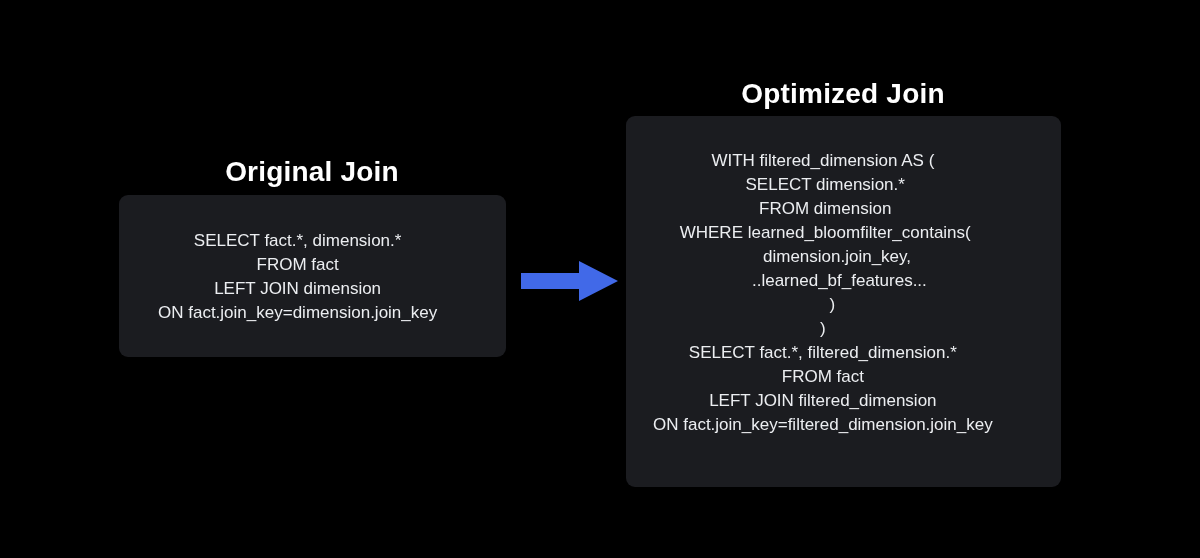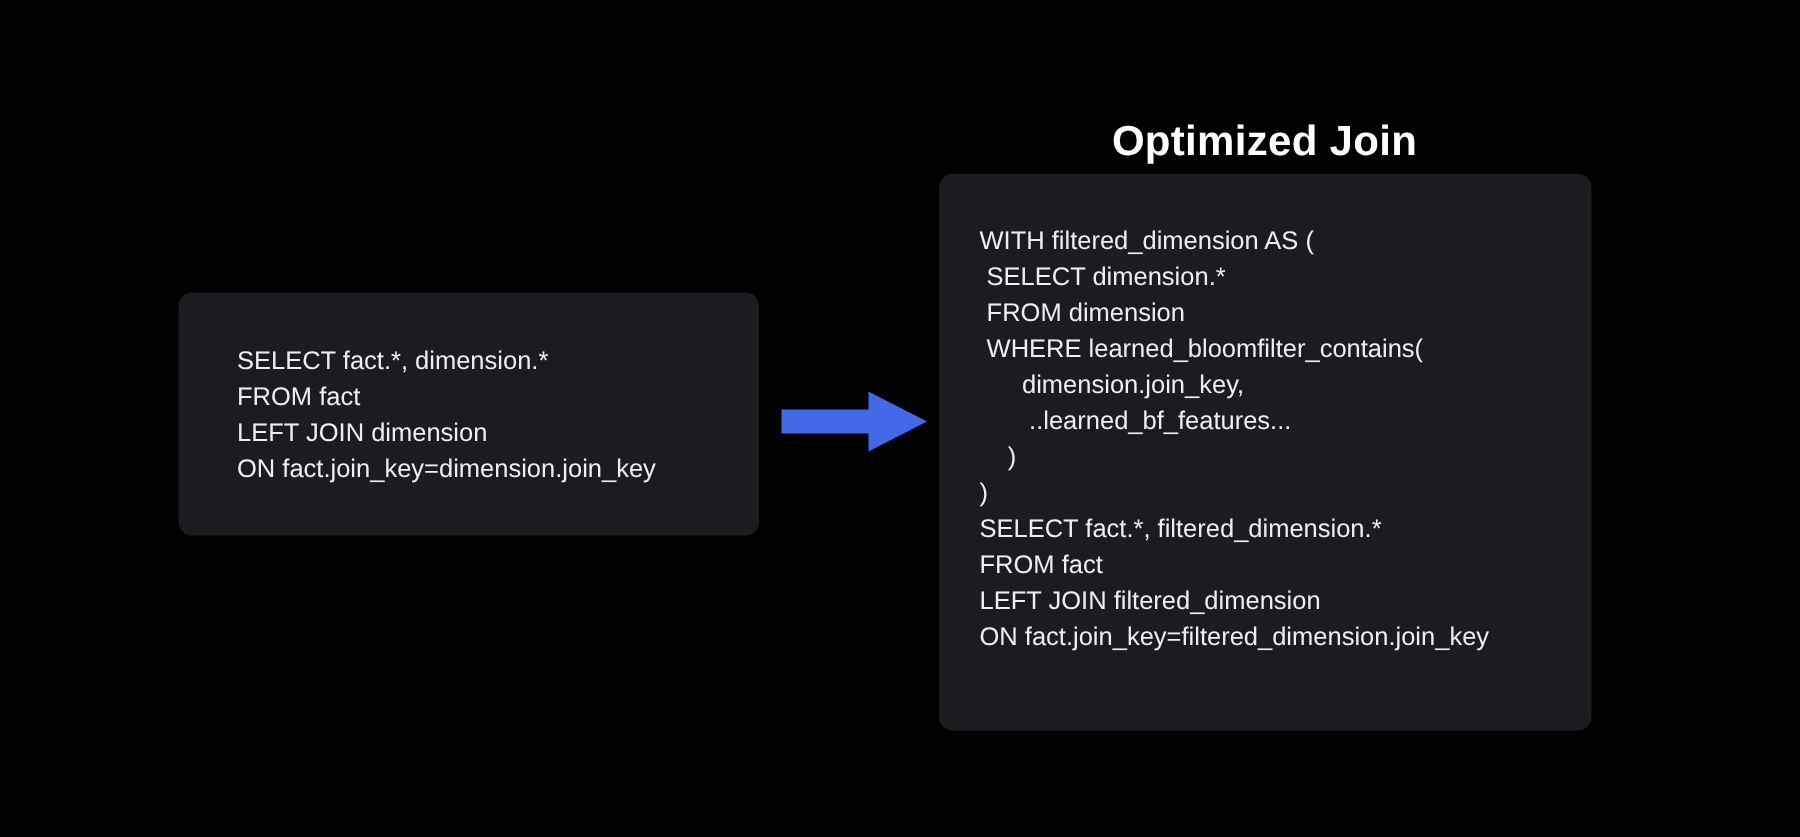--- a/index.html
+++ b/index.html
@@ -55,20 +55,21 @@
     height: 371px;
   }
 
   .code-block {
     position: absolute;
     color: #eceef1;
     font-size: 17px;
     line-height: 24px;
     white-space: pre;
     font-family: "Liberation Sans", sans-serif;
+    text-align: center;
   }
   #code-original {
     left: 39px;
     top: 34px;
   }
   #code-optimized {
     left: 27px;
     top: 33px;
   }
 
@@ -79,20 +80,21 @@
     top: 259px;
     width: 102px;
     height: 44px;
   }
 </style>
 </head>
 <body>
 
 <div class="stage">
 
+  <div class="panel-title" id="title-original">Original Join</div>
 
   <div class="code-panel" id="panel-original">
     <div class="code-block" id="code-original">SELECT fact.*, dimension.*
 FROM fact
 LEFT JOIN dimension
 ON fact.join_key=dimension.join_key</div>
   </div>
 
   <svg id="flow-arrow" viewBox="0 0 102 44">
     <path d="M 2 14 L 60 14 L 60 2 L 99 22 L 60 42 L 60 30 L 2 30 Z" fill="#4169e8"></path>

